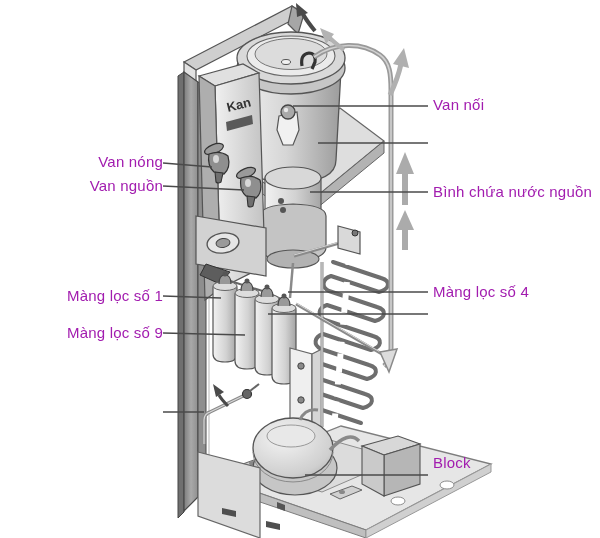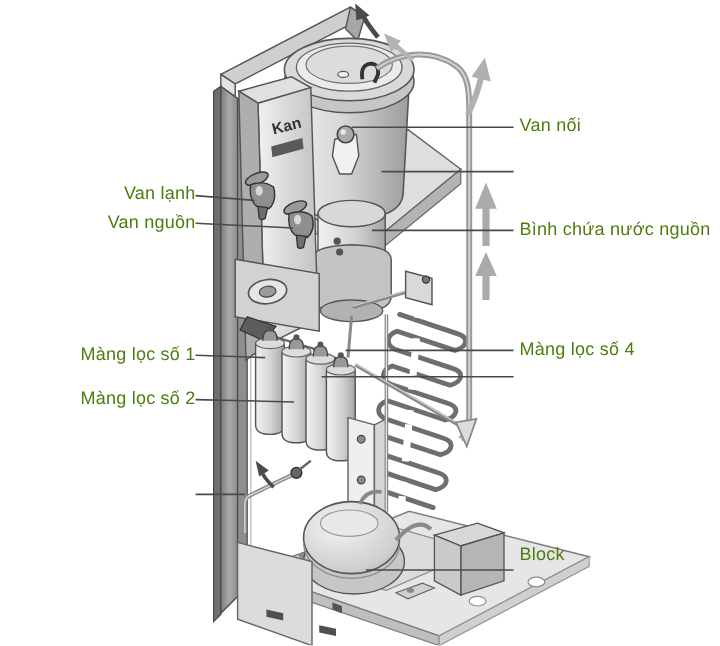--- a/index.html
+++ b/index.html
@@ -1,19 +1,19 @@
 <!DOCTYPE html>
 <html><head>
 <meta charset="utf-8">
 <style>
   html,body{margin:0;padding:0;background:#fff;}
   #stage{position:relative;width:600px;height:538px;background:#fff;overflow:hidden;
          font-family:"Liberation Sans",sans-serif;}
   #stage svg{position:absolute;left:0;top:0;}
-  .lbl{position:absolute;font-size:15px;line-height:18px;color:#4d7c0f;white-space:nowrap;
+  .lbl{position:absolute;font-size:15px;line-height:18px;color:#a21caf;white-space:nowrap;
        letter-spacing:.2px;}
   .lbl.right-col{left:433px;text-align:left;}
   .lbl.left-col{right:437px;text-align:right;}
 </style>
 </head>
 <body>
 
 <div id="stage">
   <svg width="600" height="538" viewBox="0 0 600 538">
     <defs>
@@ -254,17 +254,17 @@
       <line x1="163" y1="296" x2="221" y2="298"></line>
       <line x1="163" y1="333" x2="245" y2="335"></line>
       <line x1="163" y1="412" x2="204" y2="412"></line>
     </g>
   </svg>
 
   <div class="lbl right-col" style="top:96px">Van nối</div>
   <div class="lbl right-col" style="top:183px">Bình chứa nước nguồn</div>
   <div class="lbl right-col" style="top:283px">Màng lọc số 4</div>
   <div class="lbl right-col" style="top:454px">Block</div>
-  <div class="lbl left-col" style="top:153px">Van lạnh</div>
+  <div class="lbl left-col" style="top:153px">Van nóng</div>
   <div class="lbl left-col" style="top:177px">Van nguồn</div>
   <div class="lbl left-col" style="top:287px">Màng lọc số 1</div>
-  <div class="lbl left-col" style="top:324px">Màng lọc số 2</div>
+  <div class="lbl left-col" style="top:324px">Màng lọc số 9</div>
 </div>
 
 </body></html>

